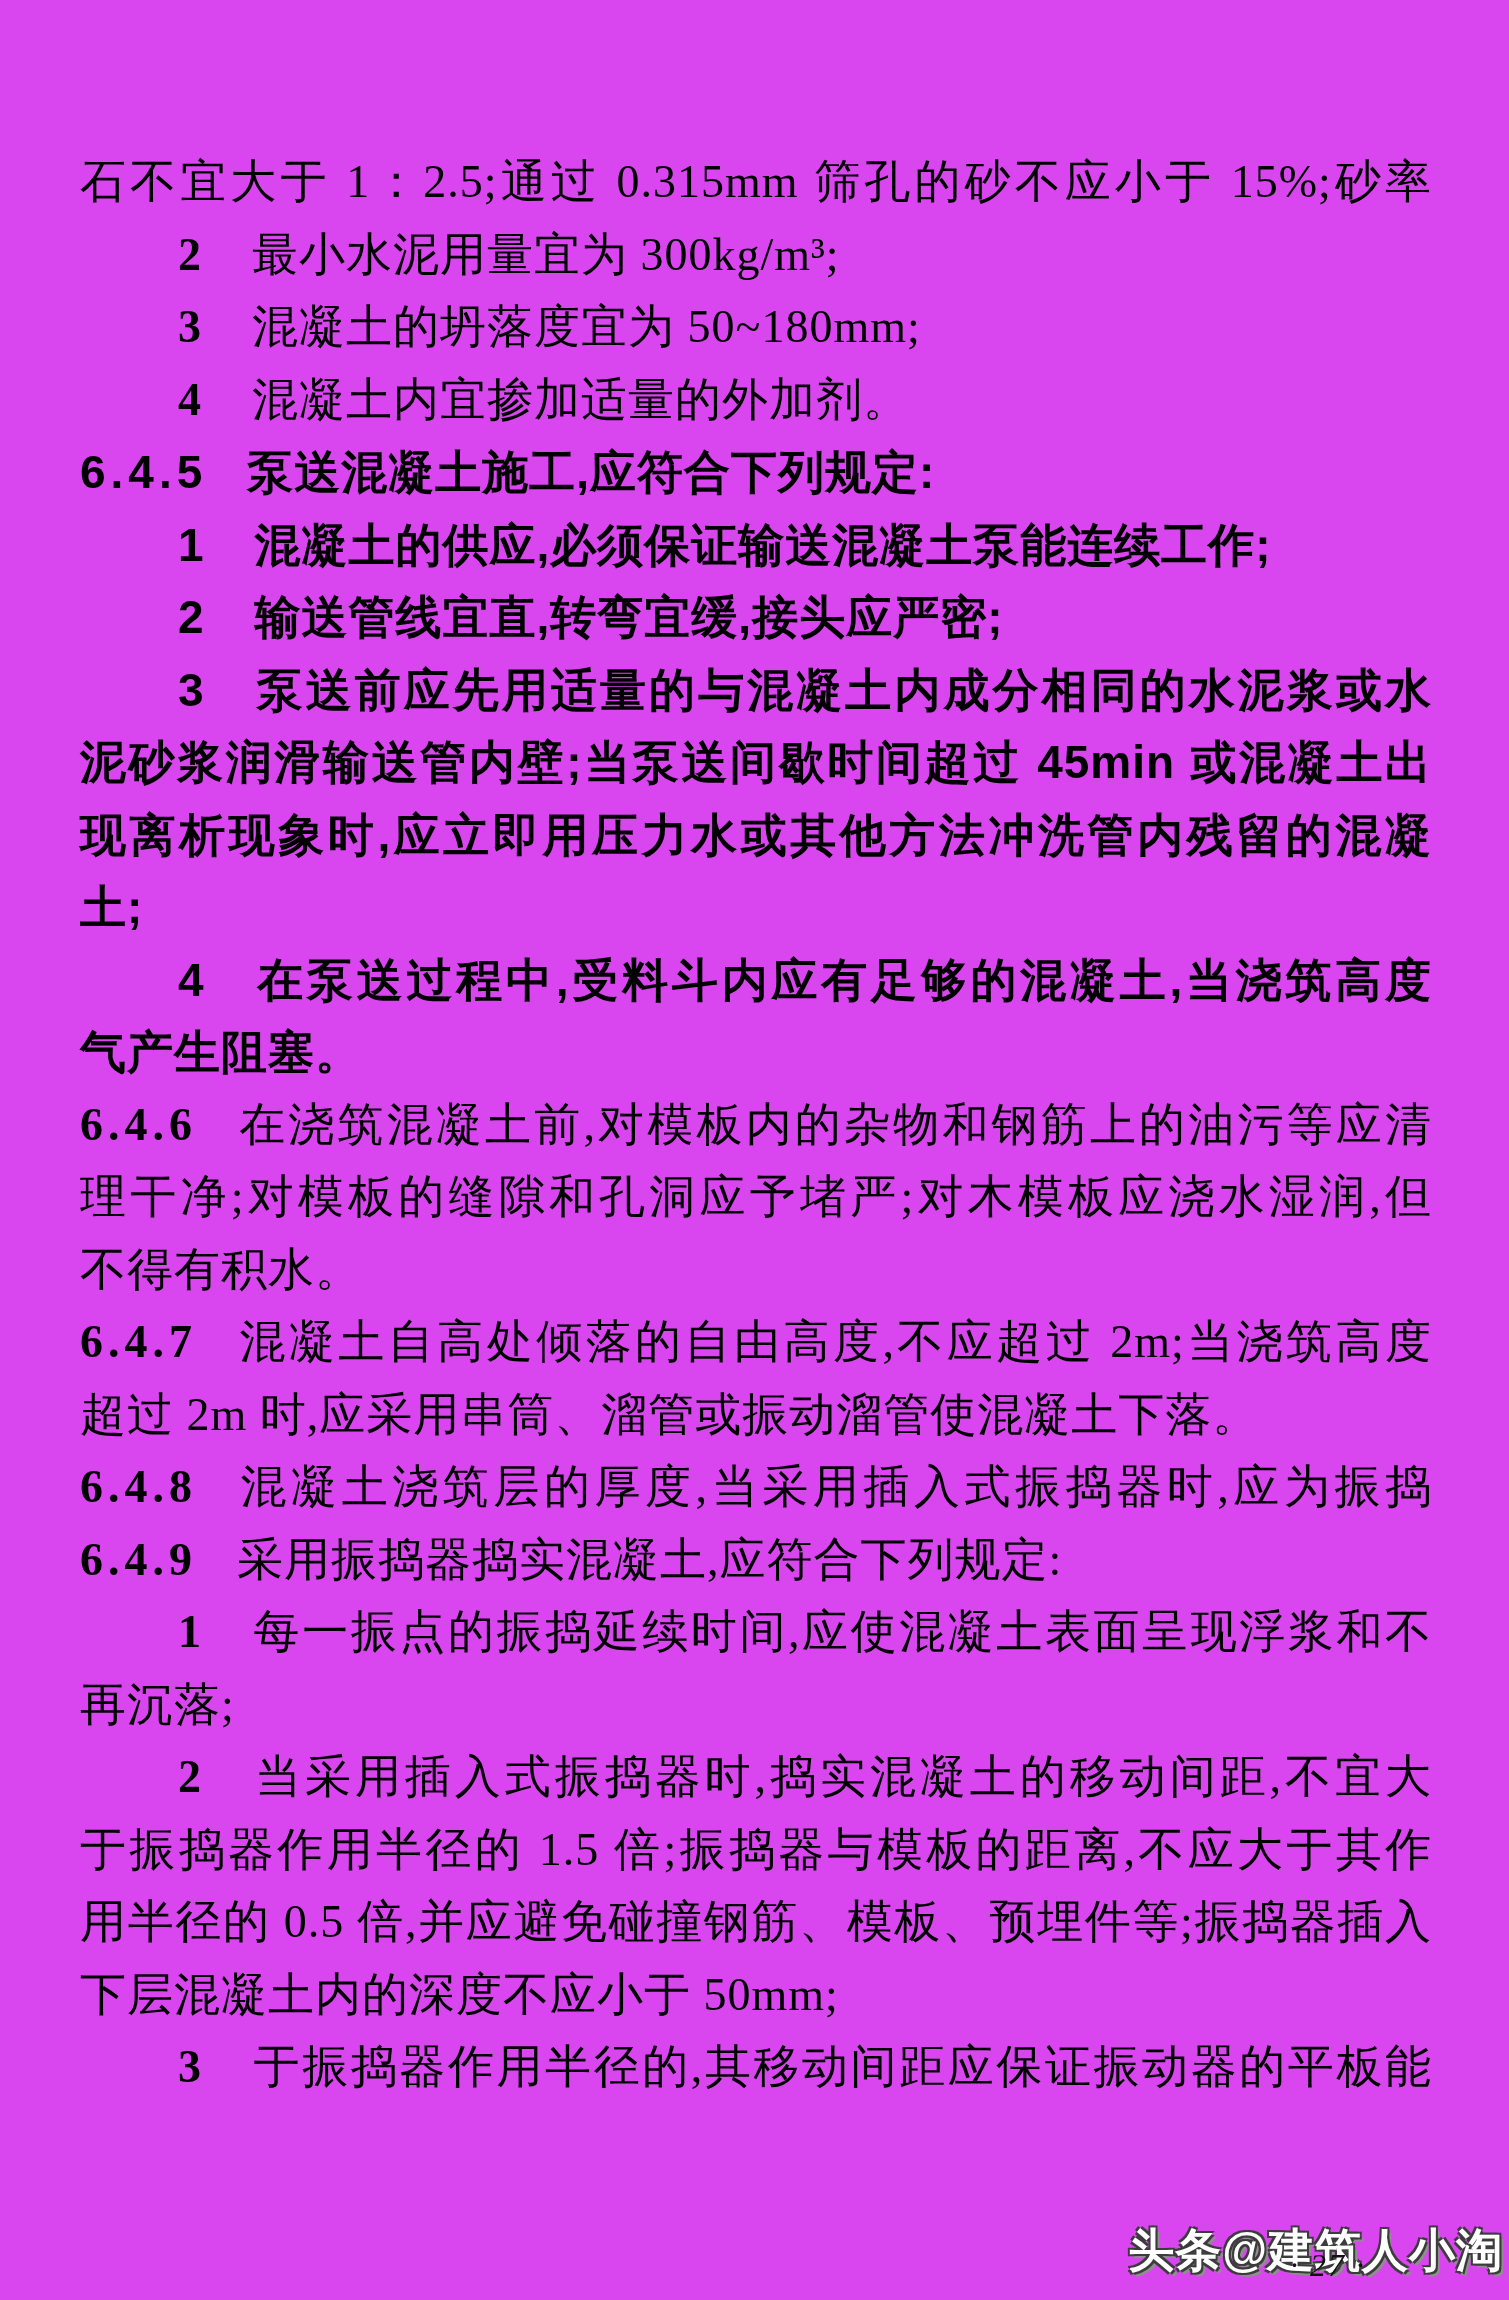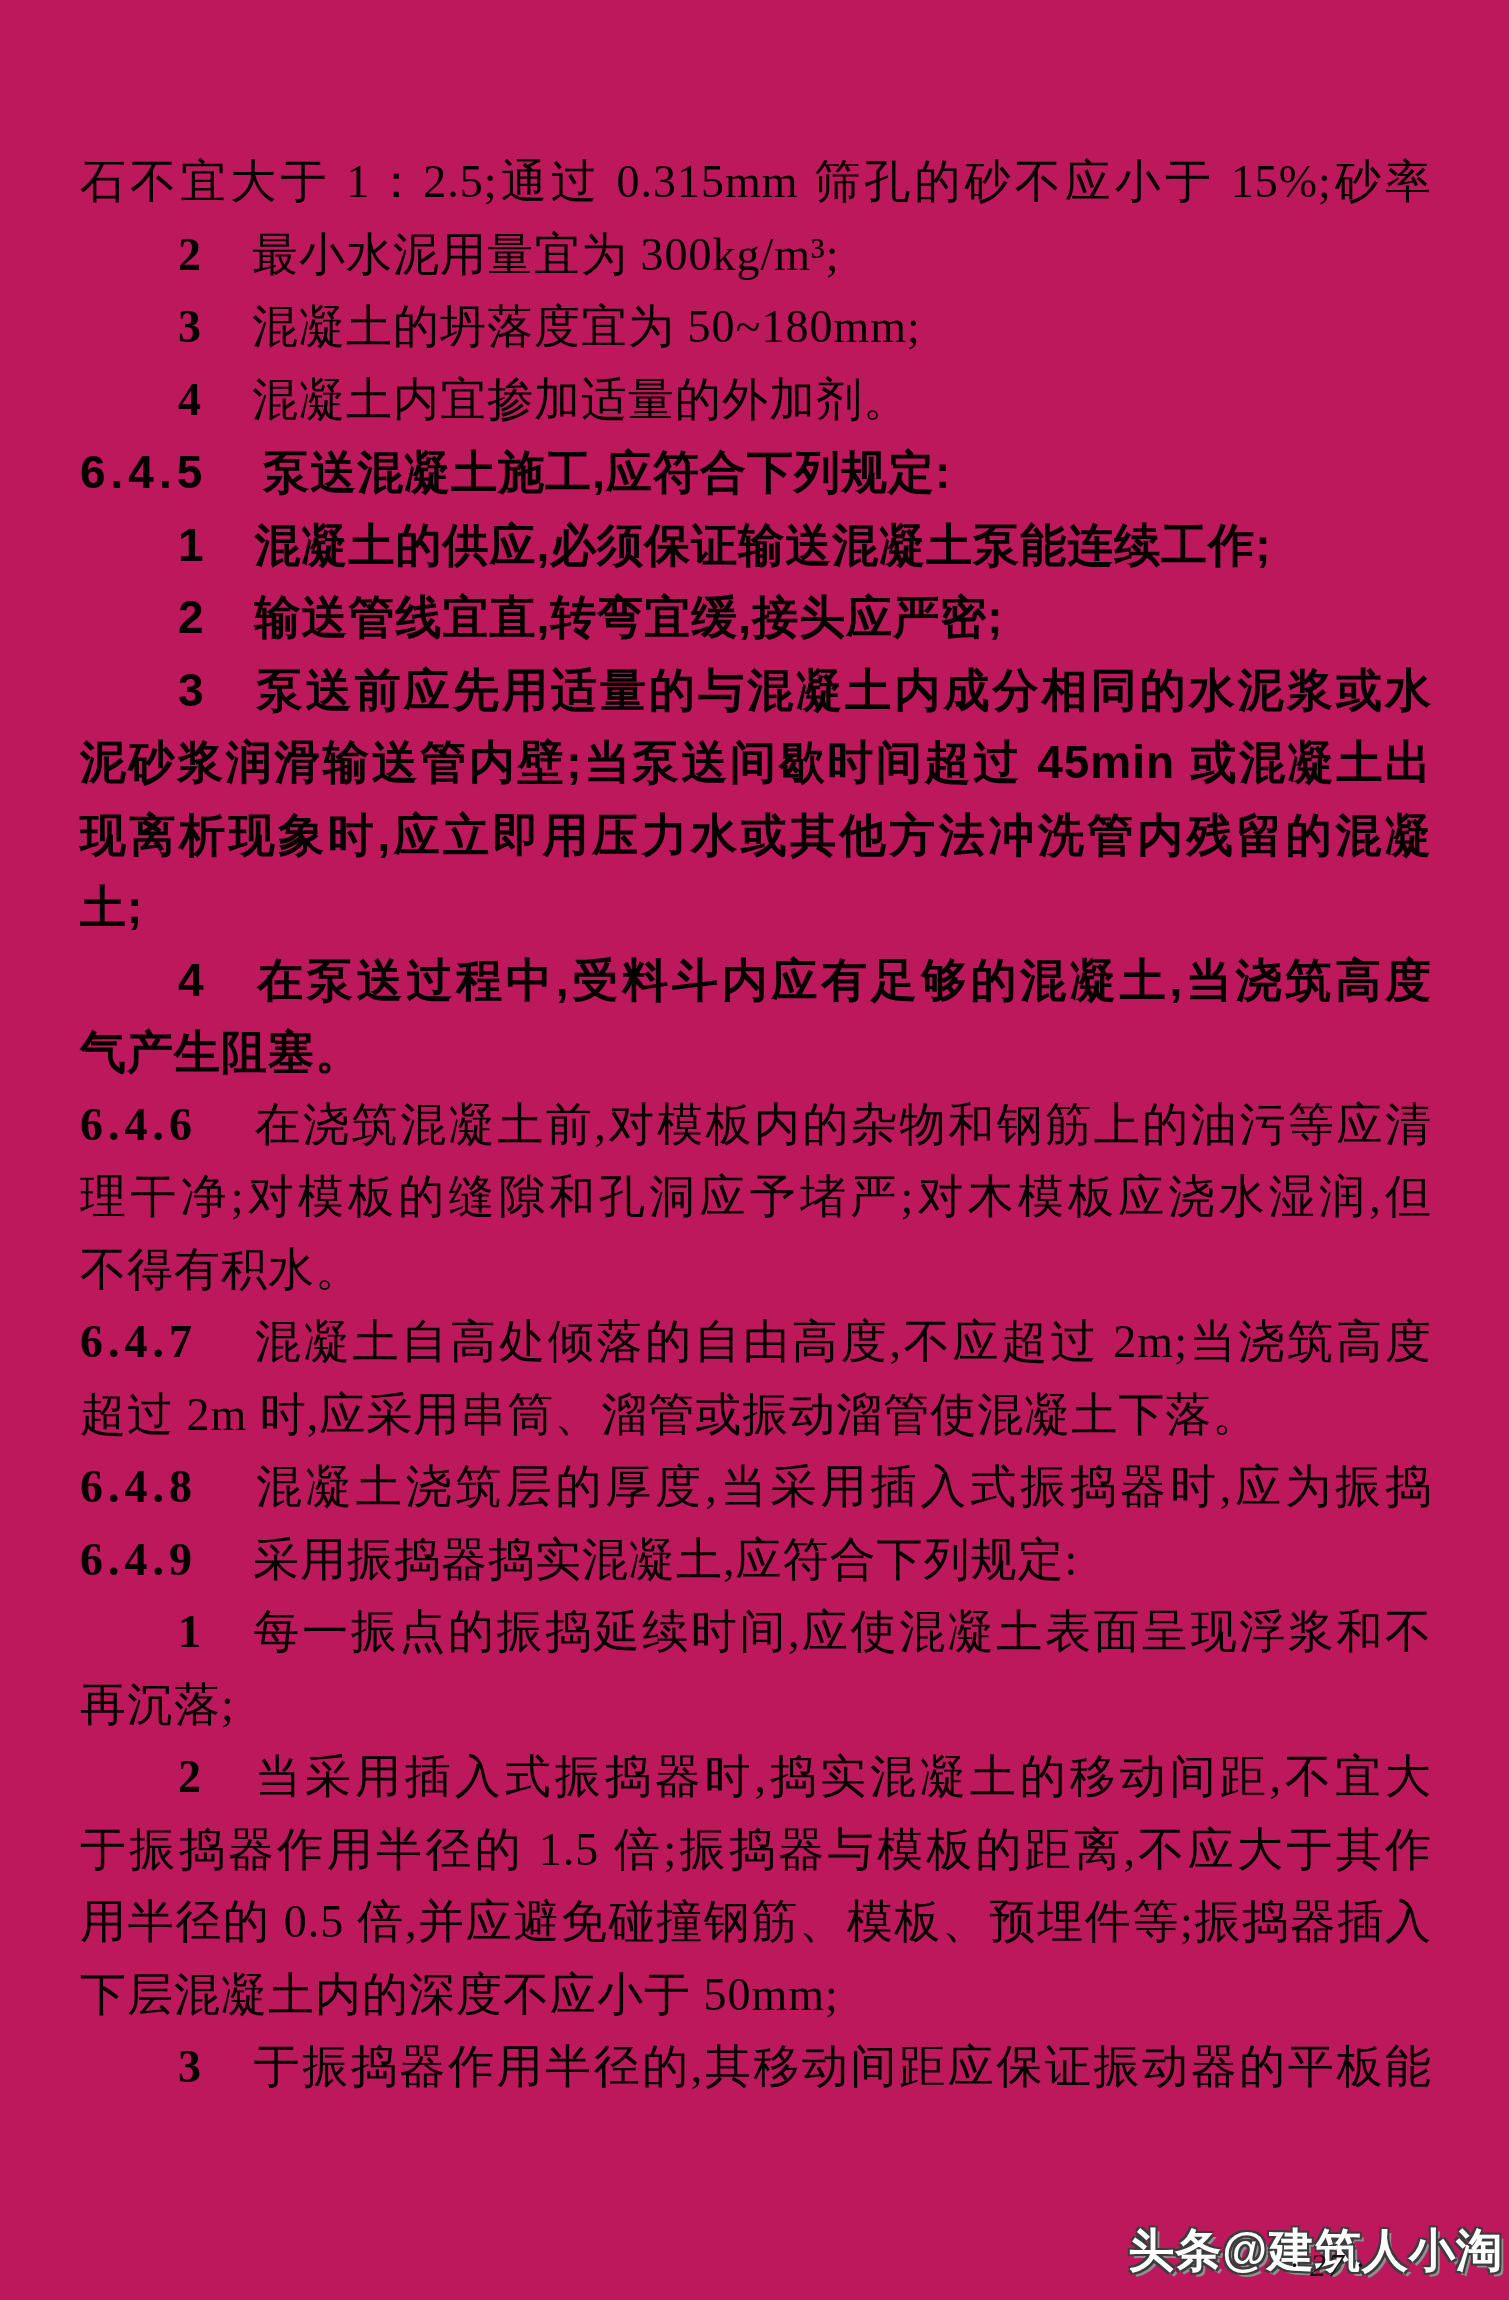--- a/index.html
+++ b/index.html
@@ -8,21 +8,21 @@
     height: 2300px;
     background: #ffffff;
     position: relative;
     overflow: hidden;
     font-family: "Liberation Serif", "DejaVu Serif", serif;
     color: #000000;
   }
   .page {
     position: absolute;
     inset: 0;
-    background: #be185d;
+    background: #d946ef;
     padding-left: 24px;
   }
   .doc-body {
     position: absolute;
     left: 80px;
     top: 146px;
     width: 1352px;
   }
   .line {
     font-size: 46px;
@@ -37,21 +37,21 @@
   }
   .num {
     display: inline-block;
     font-weight: bold;
   }
   .item .num {
     margin-left: 98px;
     margin-right: 50px;
   }
   .section .num {
-    margin-right: 56px;
+    margin-right: 40px;
     letter-spacing: 5px;
   }
   .bold {
     font-family: "Liberation Sans", "DejaVu Sans", sans-serif;
     font-weight: bold;
   }
   .watermark {
     position: absolute;
     top: 2220px;
     right: 6px;

